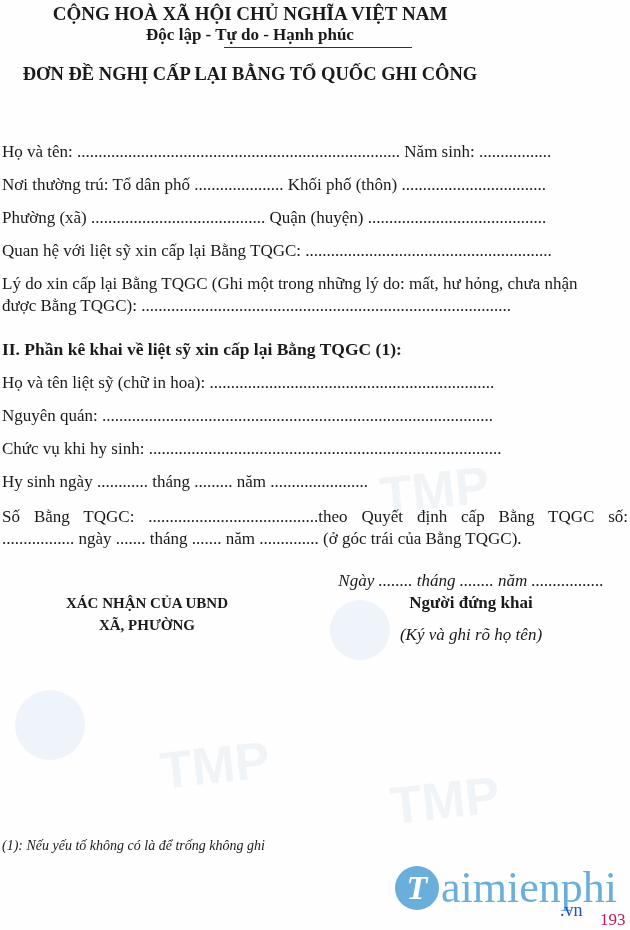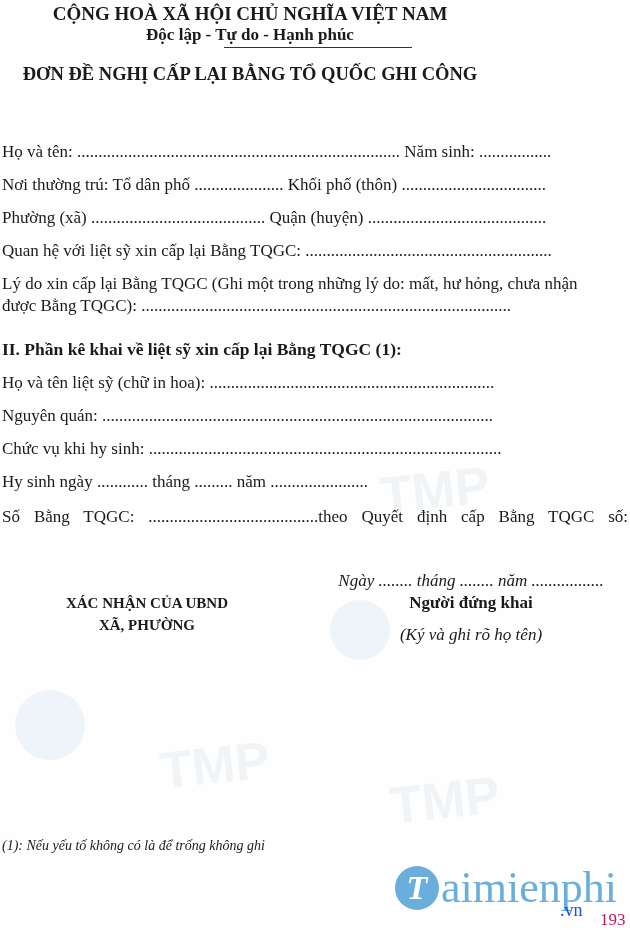--- a/index.html
+++ b/index.html
@@ -77,20 +77,21 @@
     <span>Bằng</span>
     <span>TQGC:</span>
     <span>........................................theo</span>
     <span>Quyết</span>
     <span>định</span>
     <span>cấp</span>
     <span>Bằng</span>
     <span>TQGC</span>
     <span>số:</span>
   </div>
+  <div class="ln" style="top:529px;">................. ngày ....... tháng ....... năm .............. (ở góc trái của Bằng TQGC).</div>
 
   <div class="sign-right i" style="top:570px;">Ngày ........ tháng ........ năm .................</div>
   <div class="sign-left" style="top:592px;">
     <div>XÁC NHẬN CỦA UBND</div>
     <div>XÃ, PHƯỜNG</div>
   </div>
   <div class="sign-right b" style="top:592px;">Người đứng khai</div>
   <div class="sign-right i" style="top:614px;margin-top:10px;">(Ký và ghi rõ họ tên)</div>
 
   <div class="footnote">(1): Nếu yếu tố không có là để trống không ghi</div>

